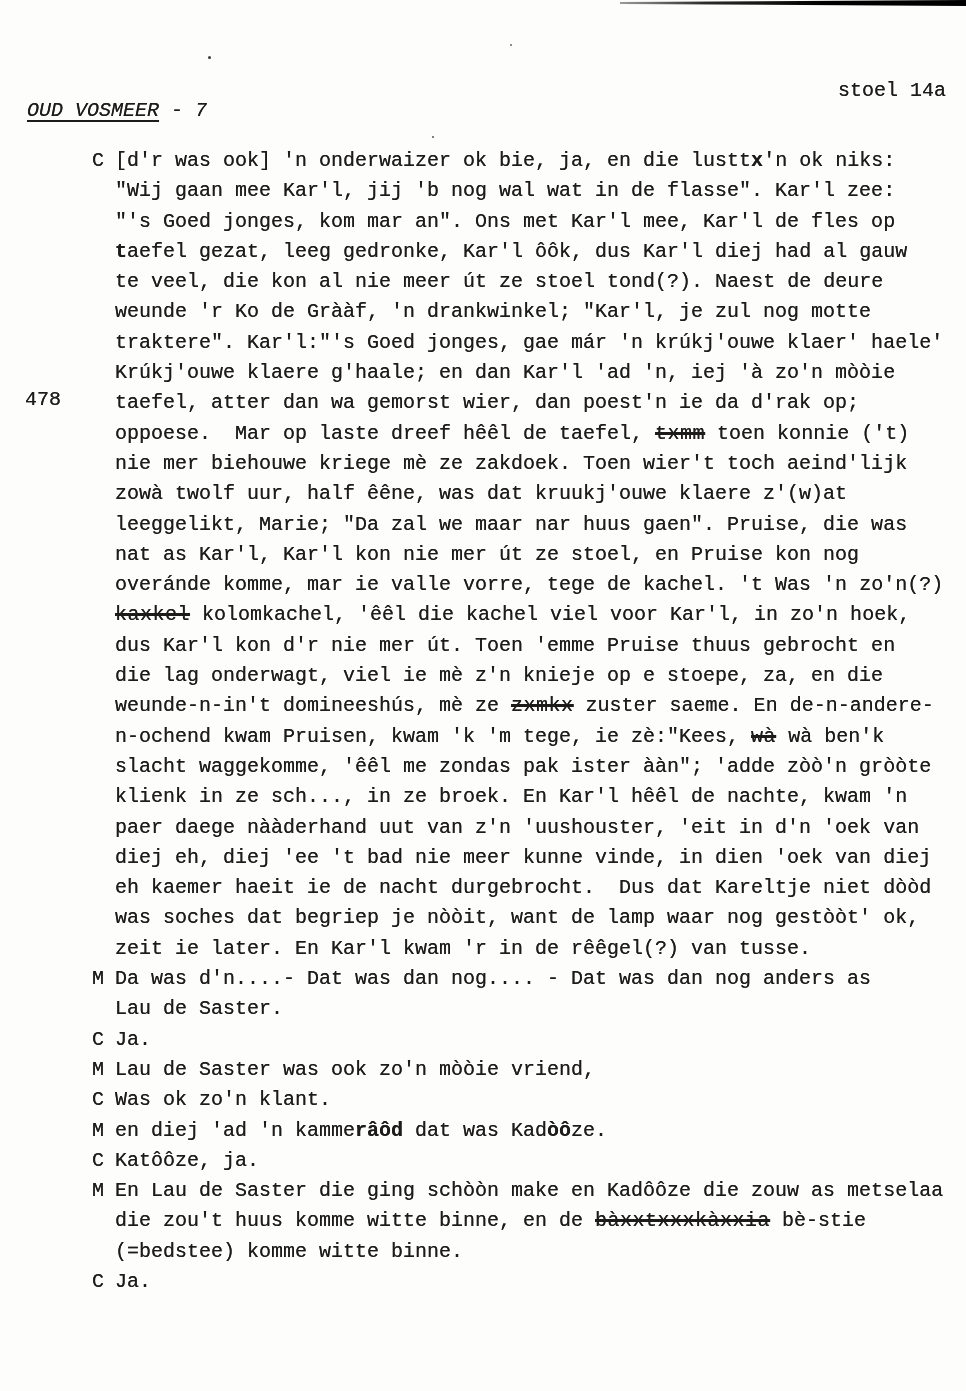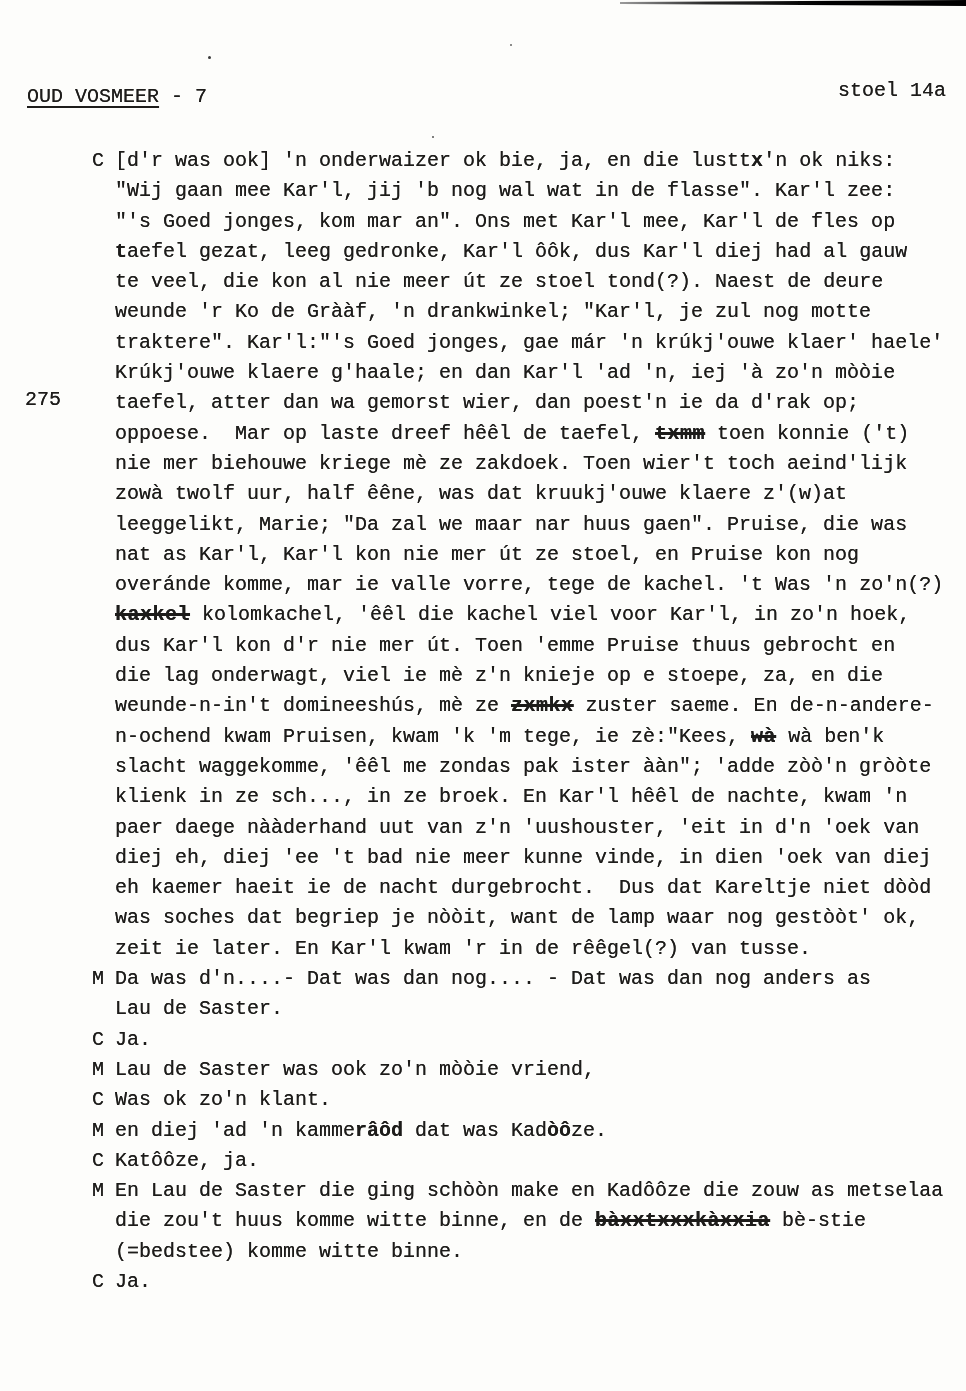--- a/index.html
+++ b/index.html
@@ -10,29 +10,29 @@
     overflow:hidden;
     font-family:"Liberation Mono","DejaVu Sans Mono",monospace;
     color:#1d1c1a;
   }
   .page{position:absolute;inset:0;}
   .ink{
     font-size:20px;
     text-shadow:0 0 0.6px rgba(25,24,22,0.85);
     white-space:pre;
   }
-  .header-left{position:absolute;left:27px;top:85px;}
+  .header-left{position:absolute;left:27px;top:99px;font-style:italic;}
   .header-left .u{text-decoration:underline;text-decoration-thickness:2px;text-underline-offset:4px;}
   .header-right{position:absolute;left:838px;top:79px;}
   .margin-number{position:absolute;left:25px;top:388px;}
   .transcript{position:absolute;left:115px;top:146px;width:851px;}
   .tline{position:relative;height:30.3px;line-height:30.3px;}
   .speaker{position:absolute;left:-23px;}
   .seg-u{text-decoration-thickness:2px;text-underline-offset:4px;}
-  .seg-strike{font-weight:bold;text-decoration:line-through;text-decoration-thickness:2.5px;letter-spacing:0.5px;}
+  .seg-strike{font-weight:normal;text-decoration:line-through;text-decoration-thickness:2.5px;letter-spacing:0.5px;}
   .seg-x{font-weight:bold;}
   
   .scan-bar{
     position:absolute;left:620px;top:0;width:346px;height:6px;
     background:linear-gradient(to right,#9b9b9b,#2a2a2a 25%,#000 60%);
     clip-path:polygon(0 35%,100% 0,100% 100%,0 65%);
   }
   .speck{position:absolute;background:#3a3a3a;border-radius:50%;}
   .speck1{left:208px;top:56px;width:3px;height:3px;}
   .speck2{left:510px;top:44px;width:2px;height:2px;background:#666;}
@@ -45,16 +45,16 @@
 
   <div class="scan-bar"></div>
   <div class="speck speck1"></div>
   <div class="speck speck2"></div>
   <div class="speck speck3"></div>
 
   <div class="header-left ink"><span class="u">OUD VOSMEER</span><span> - 7</span></div>
 
   <div class="header-right ink">stoel 14a</div>
 
-  <div class="margin-number ink">275</div>
+  <div class="margin-number ink">478</div>
 
   <div class="transcript ink" id="transcript"><div class="tline"><span class="speaker">C</span><span class="seg">[d'r was ook] 'n onderwaizer ok bie, ja, en die lustt</span><span class="seg seg-x">x</span><span class="seg">'n ok niks:</span></div><div class="tline"><span class="seg">"Wij gaan mee Kar'l, jij 'b nog wal wat in de flasse". Kar'l zee:</span></div><div class="tline"><span class="seg">"'s Goed jonges, kom mar an". Ons met Kar'l mee, Kar'l de fles op</span></div><div class="tline"><span class="seg seg-x">t</span><span class="seg">aefel gezat, leeg gedronke, Kar'l ôôk, dus Kar'l diej had al gauw</span></div><div class="tline"><span class="seg">te veel, die kon al nie meer út ze stoel </span><span class="seg seg-u">tond</span><span class="seg">(?). Naest de deure</span></div><div class="tline"><span class="seg">weunde 'r Ko de Grààf, 'n drankwinkel; "Kar'l, je zul nog motte</span></div><div class="tline"><span class="seg">traktere". Kar'l:"'s Goed jonges, gae már 'n krúkj'ouwe klaer' haele'</span></div><div class="tline"><span class="seg">Krúkj'ouwe klaere g'haale; en dan Kar'l 'ad 'n, iej 'à zo'n mòòie</span></div><div class="tline"><span class="seg">taefel, atter dan wa gemorst wier, dan poest'n ie da d'rak op;</span></div><div class="tline"><span class="seg">oppoese.  Mar op laste dreef hêêl de taefel, </span><span class="seg seg-strike">txmm</span><span class="seg"> toen konnie ('t)</span></div><div class="tline"><span class="seg">nie mer biehouwe kriege mè ze zakdoek. Toen wier't toch aeind'lijk</span></div><div class="tline"><span class="seg">zowà twolf uur, half êêne, was dat kruukj'ouwe klaere z'(w)at</span></div><div class="tline"><span class="seg">leeggelikt, Marie; "Da zal we maar nar huus gaen". Pruise, die was</span></div><div class="tline"><span class="seg">nat as Kar'l, Kar'l kon nie mer út ze stoel, en Pruise kon nog</span></div><div class="tline"><span class="seg">overánde komme, mar ie valle vorre, tege de kachel. 't Was 'n </span><span class="seg seg-u">zo'n</span><span class="seg">(?)</span></div><div class="tline"><span class="seg seg-strike">kaxkel</span><span class="seg"> kolomkachel, 'êêl die kachel viel voor Kar'l, in zo'n hoek,</span></div><div class="tline"><span class="seg">dus Kar'l kon d'r nie mer út. Toen 'emme Pruise thuus gebrocht en</span></div><div class="tline"><span class="seg">die lag onderwagt, viel ie mè z'n knieje op e stoepe, za, en die</span></div><div class="tline"><span class="seg">weunde-n-in't domineeshús, mè ze </span><span class="seg seg-strike">zxmkx</span><span class="seg"> zuster saeme. En de-n-andere-</span></div><div class="tline"><span class="seg">n-ochend kwam Pruisen, kwam 'k 'm tege, ie zè:"Kees, </span><span class="seg seg-strike">wà</span><span class="seg"> wà ben'k</span></div><div class="tline"><span class="seg">slacht waggekomme, 'êêl me zondas pak ister ààn"; 'adde zòò'n gròòte</span></div><div class="tline"><span class="seg">klienk in ze sch..., in ze broek. En Kar'l hêêl de nachte, kwam 'n</span></div><div class="tline"><span class="seg">paer daege nààderhand uut van z'n 'uushouster, 'eit in d'n 'oek van</span></div><div class="tline"><span class="seg">diej eh, diej 'ee 't bad nie meer kunne vinde, in dien 'oek van diej</span></div><div class="tline"><span class="seg">eh kaemer haeit ie de nacht durgebrocht.  Dus dat Kareltje niet dòòd</span></div><div class="tline"><span class="seg">was soches dat begriep je nòòit, want de lamp waar nog gestòòt' ok,</span></div><div class="tline"><span class="seg">zeit ie later. En Kar'l kwam </span><span class="seg seg-u">'r in de rêêgel</span><span class="seg">(?) van tusse.</span></div><div class="tline"><span class="speaker">M</span><span class="seg">Da was d'n....- Dat was dan nog.... - Dat was dan nog anders as</span></div><div class="tline"><span class="seg">Lau de Saster.</span></div><div class="tline"><span class="speaker">C</span><span class="seg">Ja.</span></div><div class="tline"><span class="speaker">M</span><span class="seg">Lau de Saster was ook zo'n mòòie vriend,</span></div><div class="tline"><span class="speaker">C</span><span class="seg">Was ok zo'n klant.</span></div><div class="tline"><span class="speaker">M</span><span class="seg">en diej 'ad 'n kamme</span><span class="seg seg-x">râôd</span><span class="seg"> dat was Kad</span><span class="seg seg-x">òô</span><span class="seg">ze.</span></div><div class="tline"><span class="speaker">C</span><span class="seg">Katôôze, ja.</span></div><div class="tline"><span class="speaker">M</span><span class="seg">En Lau de Saster die ging schòòn make en Kadôôze die zouw as metselaa</span></div><div class="tline"><span class="seg">die zou't huus komme witte binne, en de </span><span class="seg seg-strike">bàxxtxxxkàxxia</span><span class="seg"> bè-stie</span></div><div class="tline"><span class="seg">(=bedstee) komme witte binne.</span></div><div class="tline"><span class="speaker">C</span><span class="seg">Ja.</span></div></div>
 </div>
 
 </body></html>

